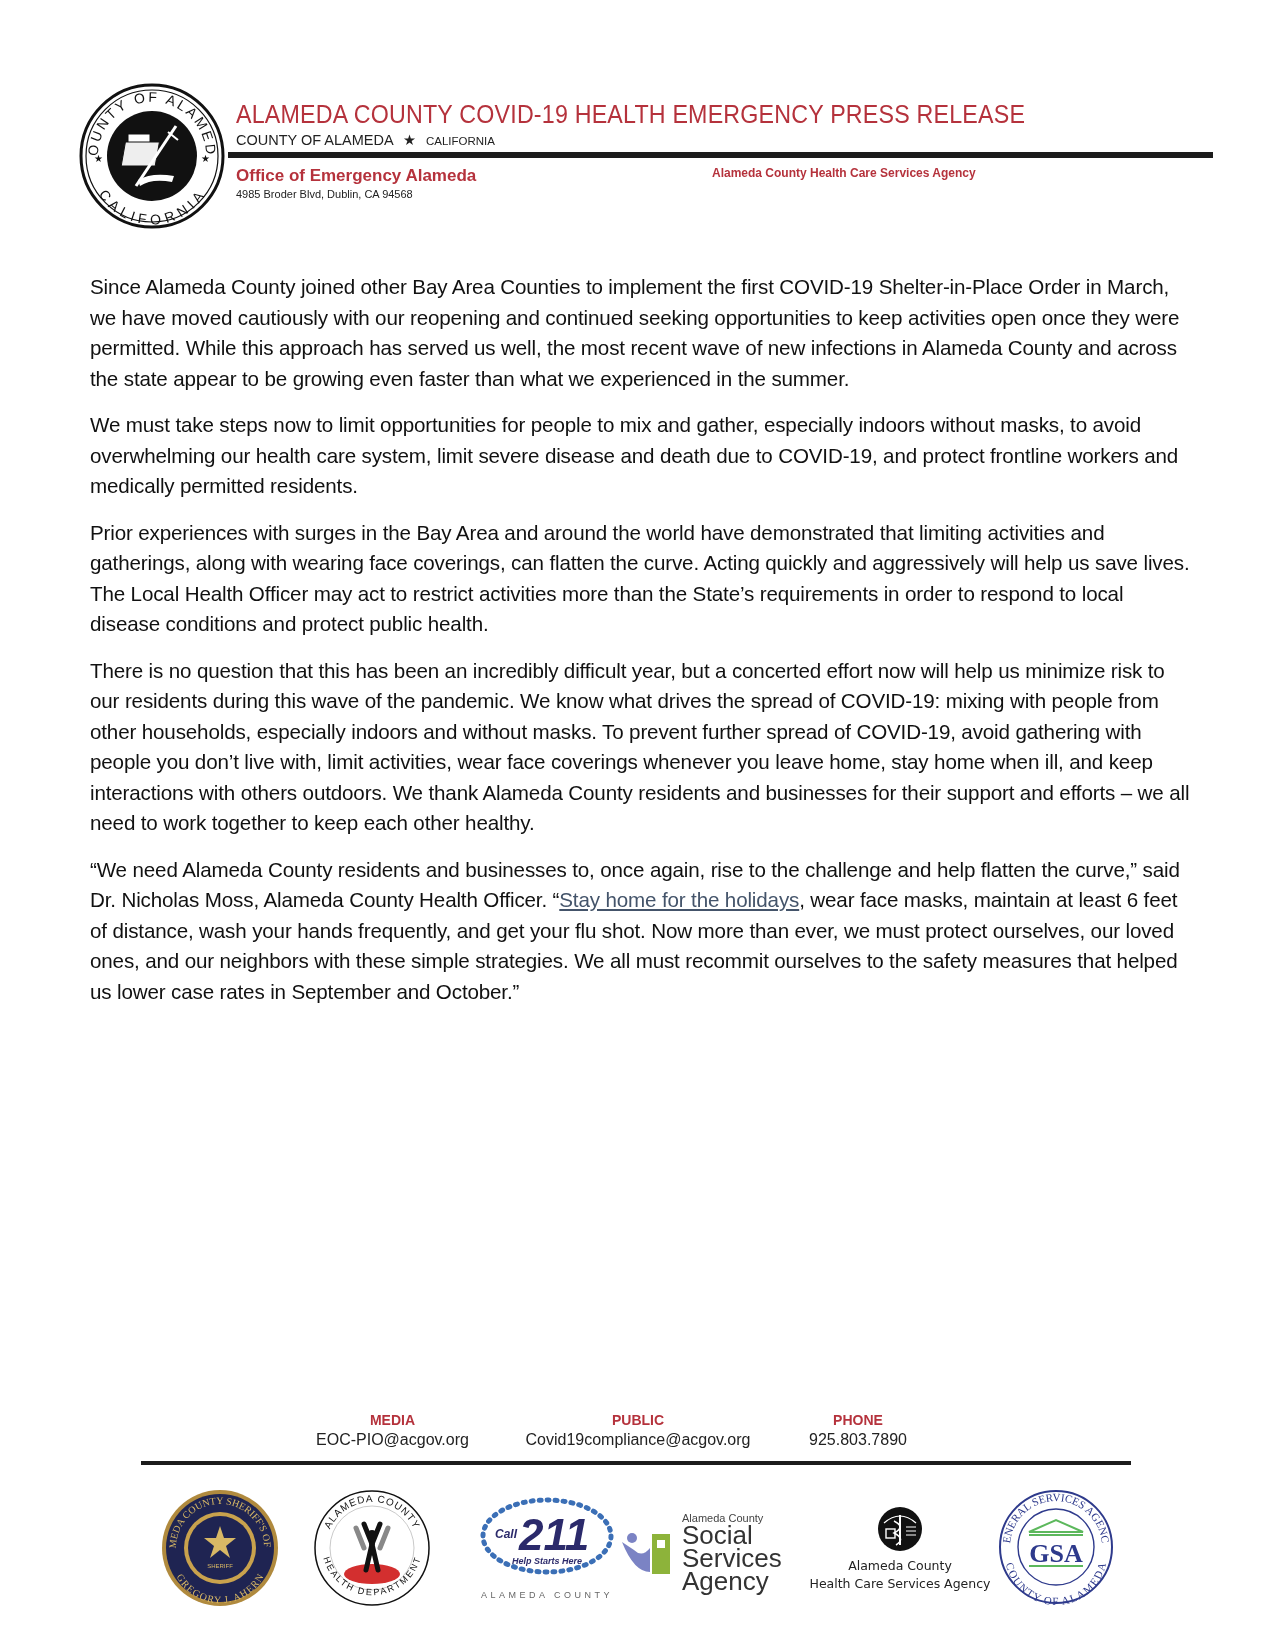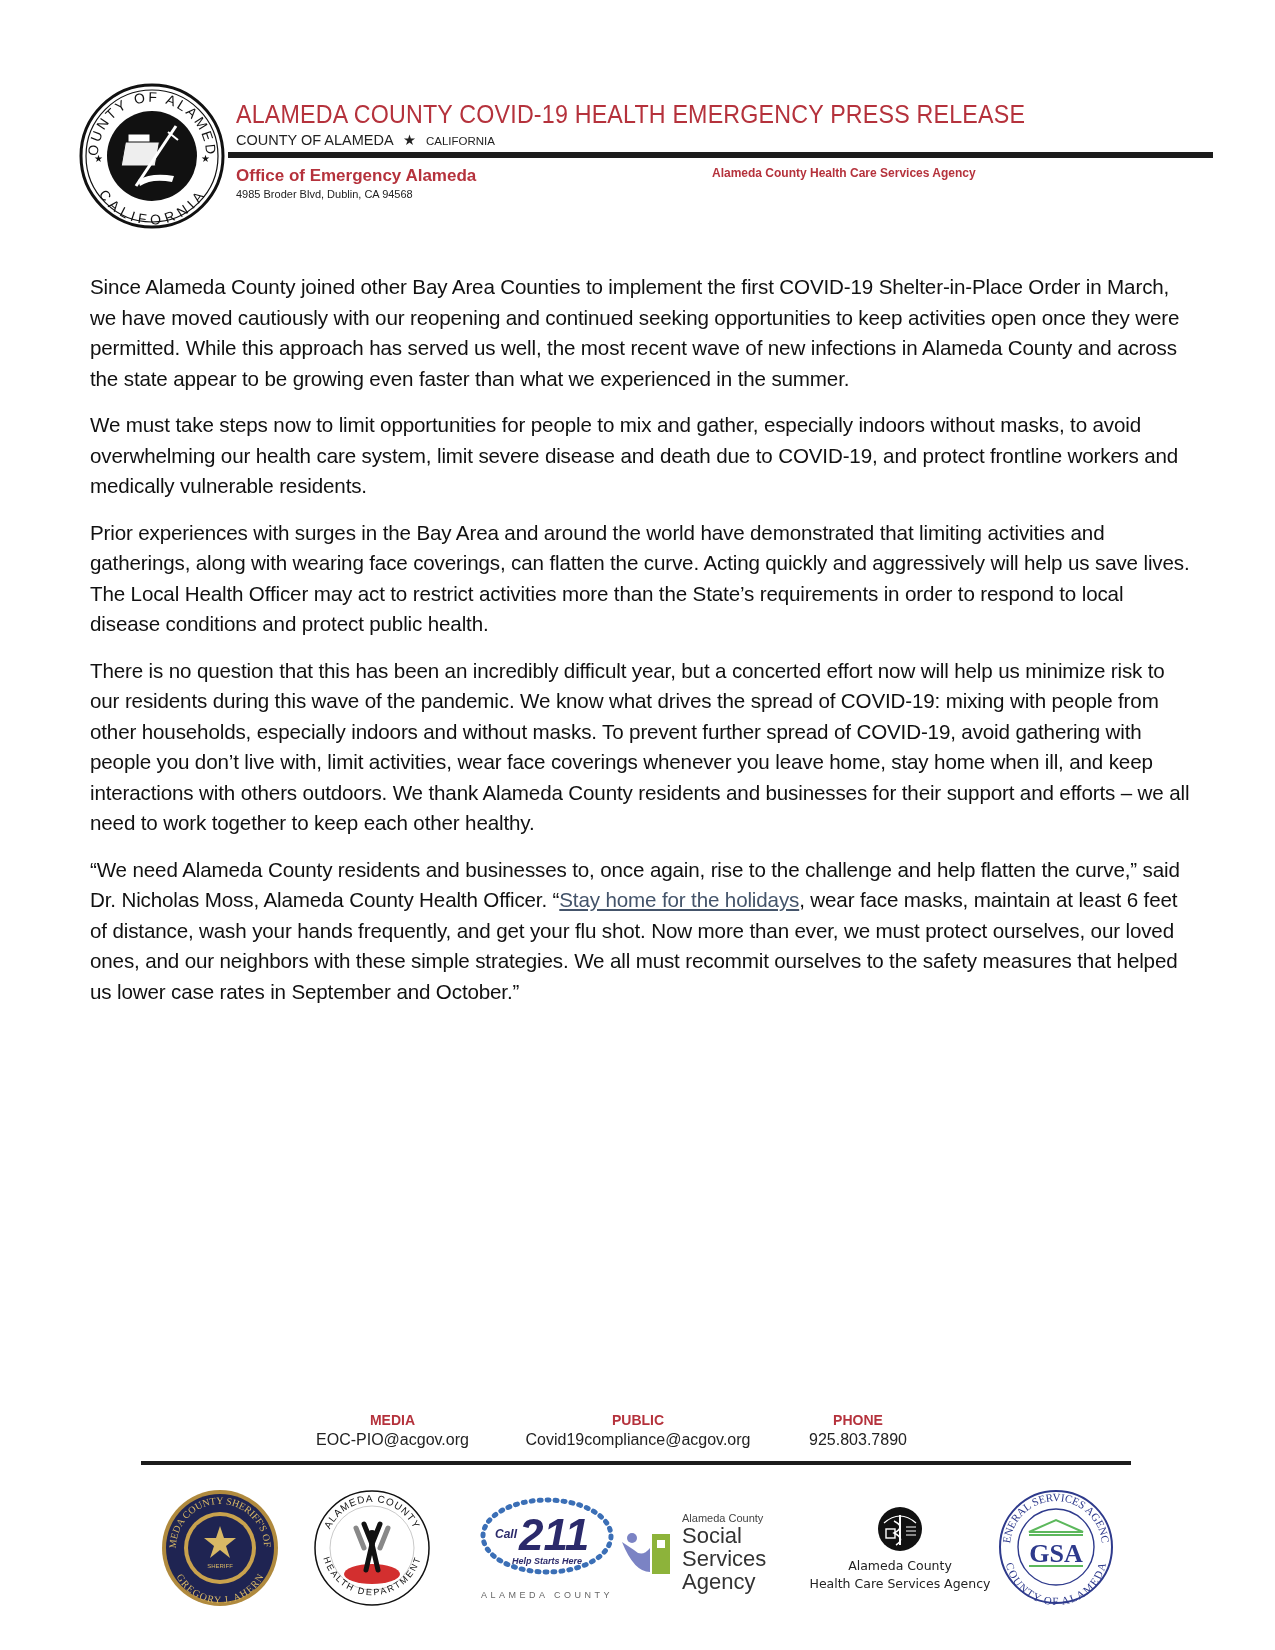--- a/index.html
+++ b/index.html
@@ -33,21 +33,21 @@
   
   .logo { top: 1488px; }
   .lg-sheriff { left: 160px; width: 120px; height: 120px; }
   .lg-ph { left: 312px; width: 120px; height: 120px; }
   .lg-211 { left: 477px; width: 140px; height: 115px; }
   .lg-ssa { left: 620px; top: 1515px; width: 210px; height: 75px; }
   .lg-hcsa { left: 805px; top: 1505px; width: 190px; height: 100px; }
   .lg-gsa { left: 997px; width: 118px; height: 118px; }
 
   .ssa-small { font-size: 11px; color: #444; }
-  .ssa-big { font-size: 22px; color: #333; line-height: 23px; }
+  .ssa-big { font-size: 26px; color: #333; line-height: 23px; }
   .hcsa-text { font-family: "DejaVu Sans", sans-serif; font-size: 12.5px; color: #222; text-align: center; line-height: 18px; }
   .c211-sub { font-size: 9px; letter-spacing: 3.5px; color: #666; text-align: center; }
 </style>
 </head>
 <body>
 
 <div class="abs seal">
   <svg width="148" height="148" viewBox="0 0 148 148">
     <defs>
       <path id="sealTop" d="M 20 74 A 54 54 0 0 1 128 74"></path>
@@ -79,21 +79,21 @@
   <span style="margin:0 6px;">★</span>
   <span class="small">CALIFORNIA</span>
 </div>
 <div class="abs rule-top"></div>
 <div class="abs office">Office of Emergency Alameda</div>
 <div class="abs address">4985 Broder Blvd, Dublin, CA 94568</div>
 <div class="abs agency">Alameda County Health Care Services Agency</div>
 
 <div class="abs body-text">
   <p>Since Alameda County joined other Bay Area Counties to implement the first COVID-19 Shelter-in-Place Order in March, we have moved cautiously with our reopening and continued seeking opportunities to keep activities open once they were permitted. While this approach has served us well, the most recent wave of new infections in Alameda County and across the state appear to be growing even faster than what we experienced in the summer.</p>
-  <p>We must take steps now to limit opportunities for people to mix and gather, especially indoors without masks, to avoid overwhelming our health care system, limit severe disease and death due to COVID-19, and protect frontline workers and medically vulnerable residents.</p>
+  <p>We must take steps now to limit opportunities for people to mix and gather, especially indoors without masks, to avoid overwhelming our health care system, limit severe disease and death due to COVID-19, and protect frontline workers and medically permitted residents.</p>
   <p>Prior experiences with surges in the Bay Area and around the world have demonstrated that limiting activities and gatherings, along with wearing face coverings, can flatten the curve. Acting quickly and aggressively will help us save lives. The Local Health Officer may act to restrict activities more than the State’s requirements in order to respond to local disease conditions and protect public health.</p>
   <p>There is no question that this has been an incredibly difficult year, but a concerted effort now will help us minimize risk to our residents during this wave of the pandemic. We know what drives the spread of COVID-19: mixing with people from other households, especially indoors and without masks. To prevent further spread of COVID-19, avoid gathering with people you don’t live with, limit activities, wear face coverings whenever you leave home, stay home when ill, and keep interactions with others outdoors. We thank Alameda County residents and businesses for their support and efforts – we all need to work together to keep each other healthy.</p>
   <p><span>“We need Alameda County residents and businesses to, once again, rise to the challenge and help flatten the curve,” said Dr. Nicholas Moss, Alameda County Health Officer. “</span><a class="link">Stay home for the holidays</a><span>, wear face masks, maintain at least 6 feet of distance, wash your hands frequently, and get your flu shot. Now more than ever, we must protect ourselves, our loved ones, and our neighbors with these simple strategies. We all must recommit ourselves to the safety measures that helped us lower case rates in September and October.”</span></p>
 </div>
 
 <div class="abs contact c-media">
   <span class="lbl">MEDIA</span>
   <span class="val">EOC-PIO@acgov.org</span>
 </div>
 <div class="abs contact c-public">

